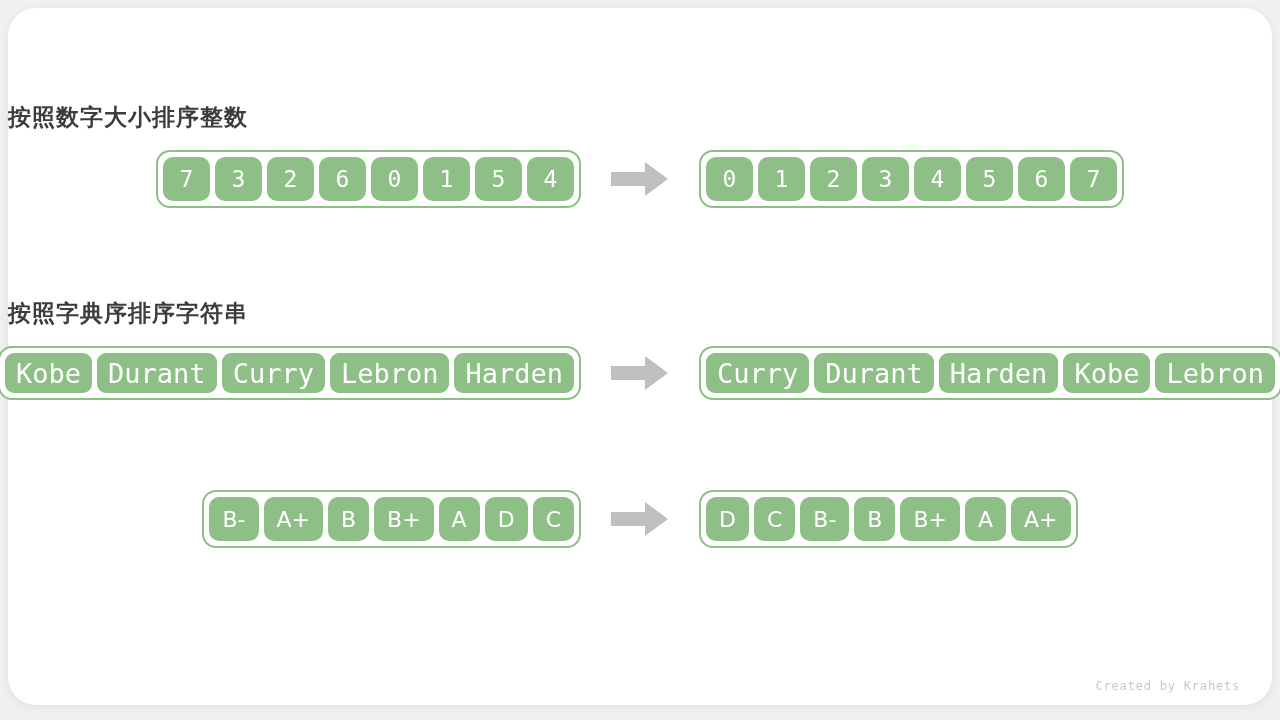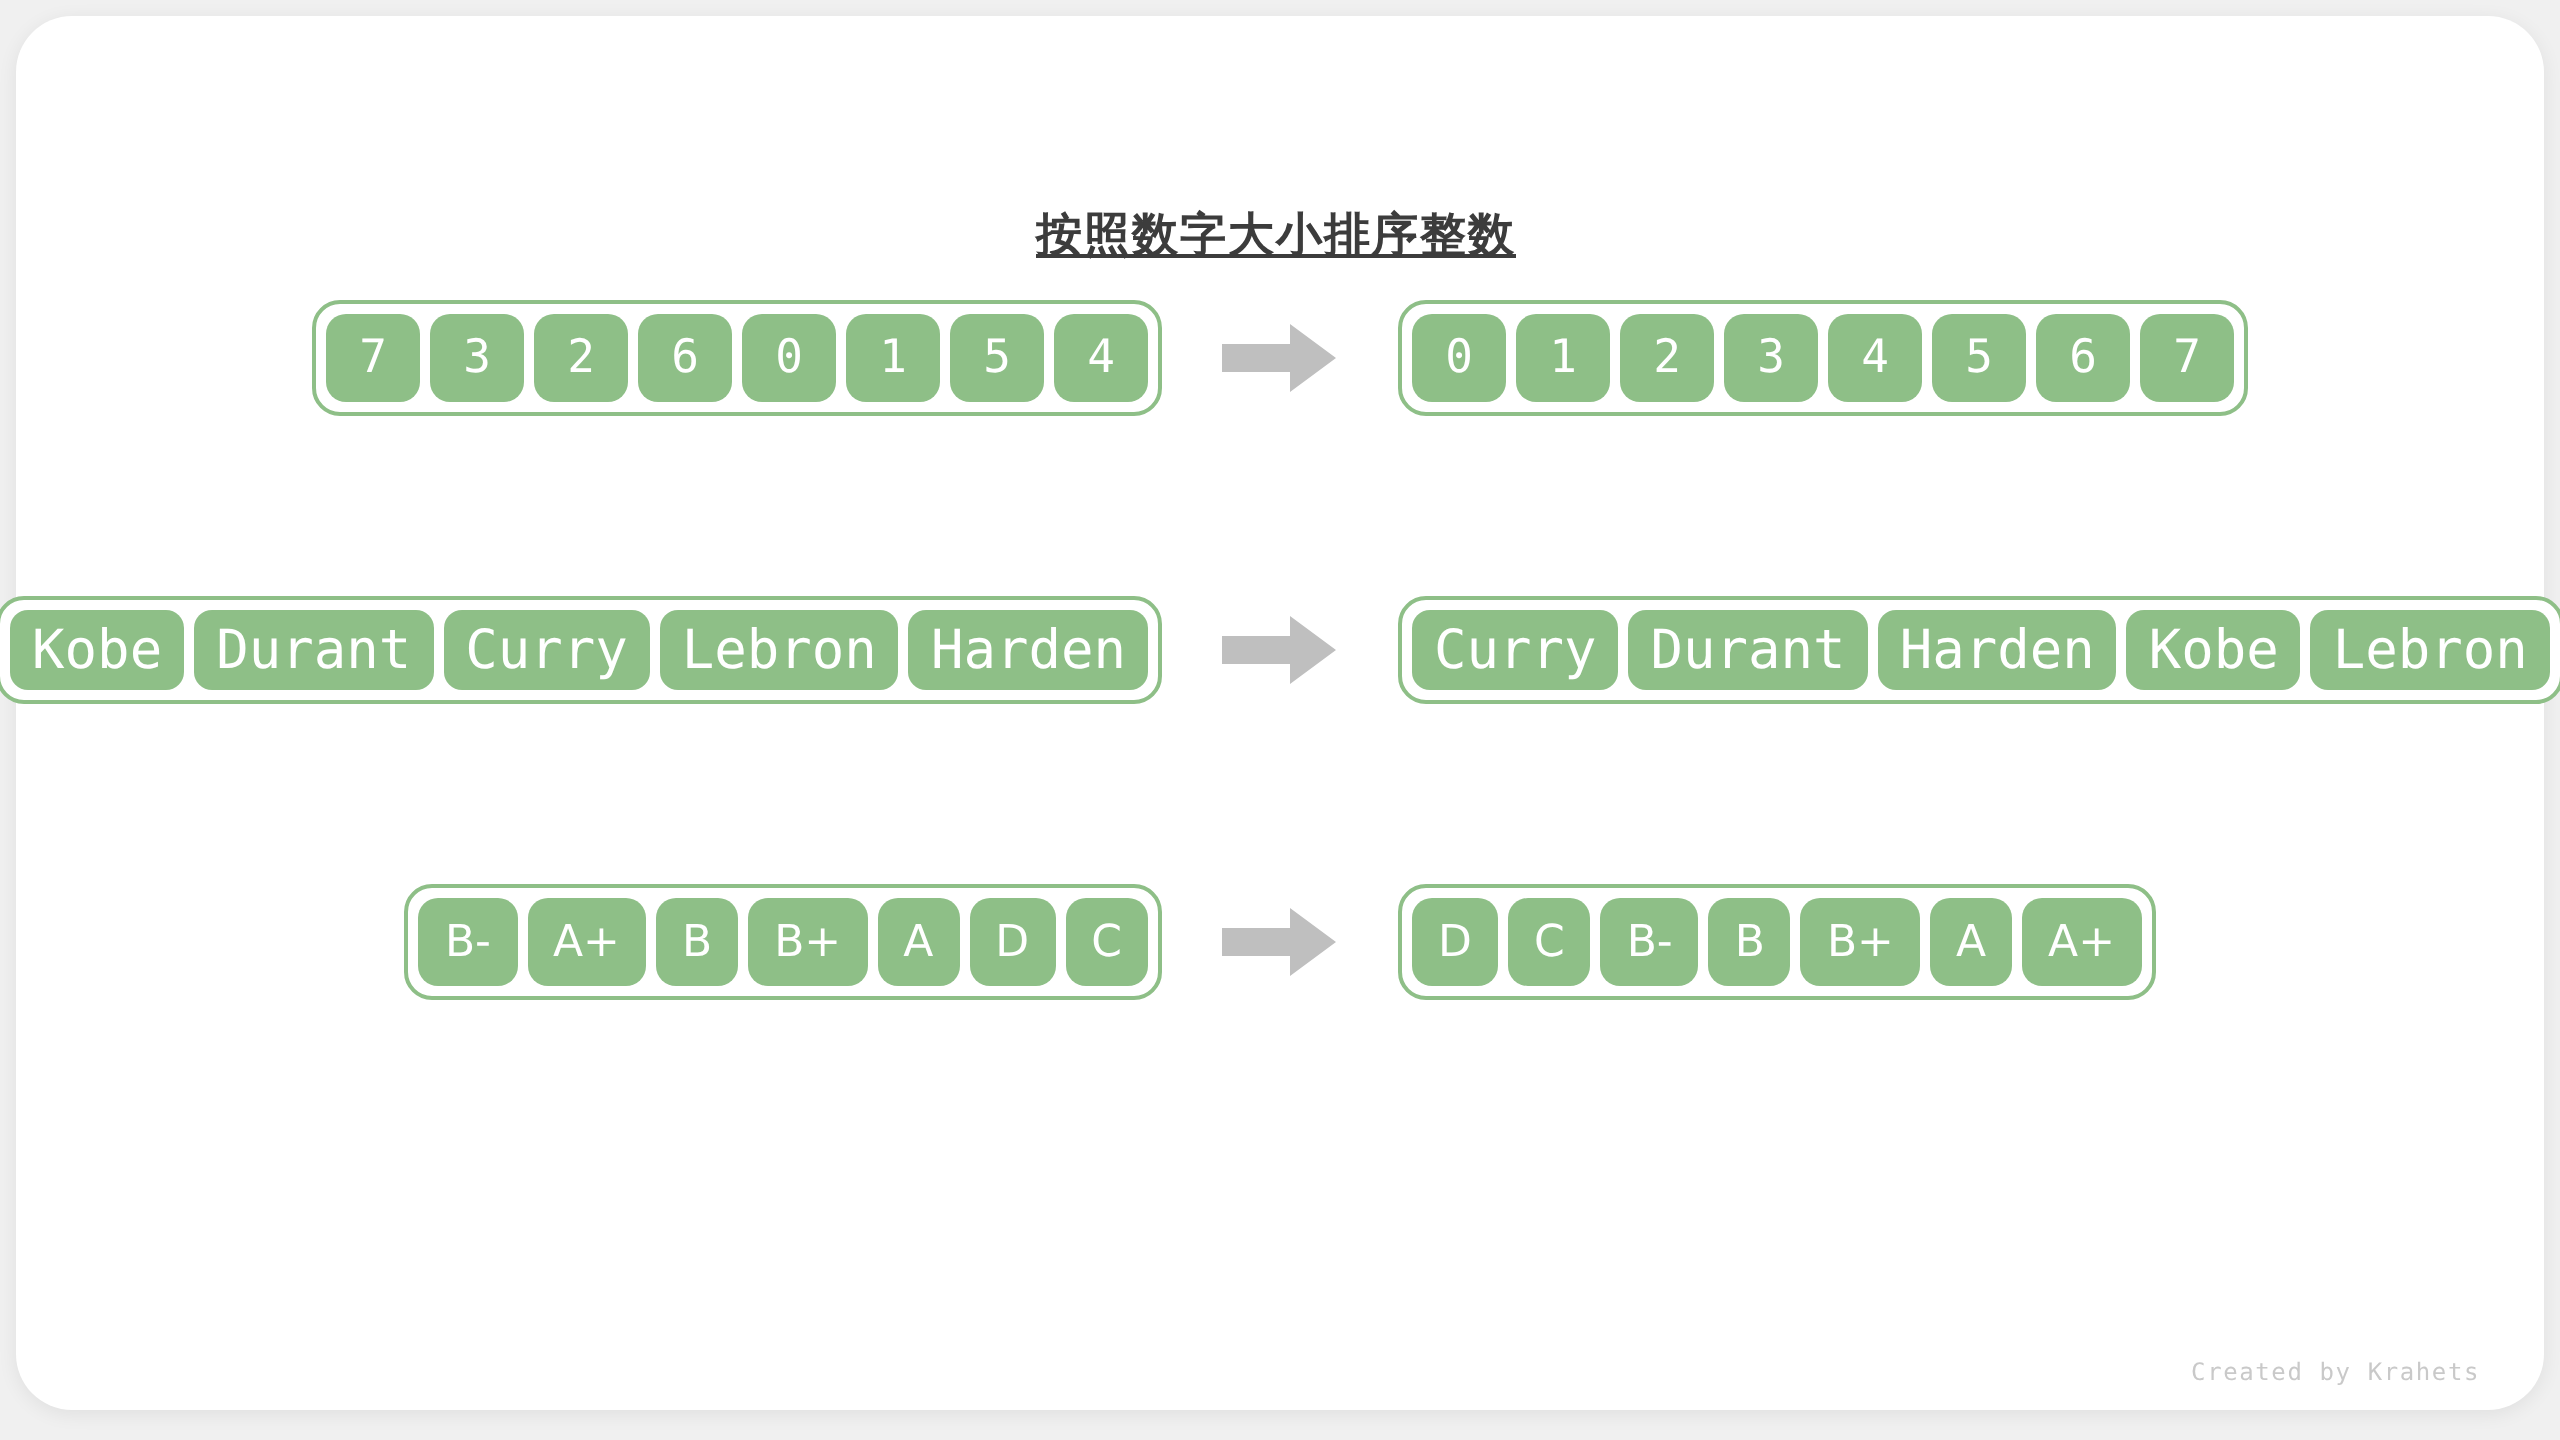--- a/index.html
+++ b/index.html
@@ -21,27 +21,26 @@
     border-radius: 28px;
     box-shadow: 0 2px 10px rgba(0,0,0,0.07);
     box-sizing: border-box;
     padding-top: 94px;
   }
   .section {
     margin-bottom: 90px;
   }
   .section-title {
     margin: 0 4px 18px 0;
-    text-align: center;
+    text-align: left;
     font-size: 23px;
     line-height: 30px;
     font-weight: bold;
     color: var(--title, #3C3C3C);
     letter-spacing: 1px;
-    text-decoration: underline;
   }
   .sort-row {
     display: flex;
     justify-content: center;
     align-items: center;
     gap: 30px;
   }
   .array {
     display: flex;
     align-items: center;
@@ -127,20 +126,21 @@
             <div class="cell">3</div>
             <div class="cell">4</div>
             <div class="cell">5</div>
             <div class="cell">6</div>
             <div class="cell">7</div>
           </div>
     </div>
   </section>
 
   <section class="section section-1">
+    <h2 class="section-title">按照字典序排序字符串</h2>
     <div class="sort-row">
       <div class="array array-before">
             <div class="cell">Kobe</div>
             <div class="cell">Durant</div>
             <div class="cell">Curry</div>
             <div class="cell">Lebron</div>
             <div class="cell">Harden</div>
           </div>
       <svg class="arrow-icon" width="58" height="36" viewBox="0 0 58 36" aria-hidden="true">
         <polygon points="0,11 34,11 34,1 57,18 34,35 34,25 0,25"></polygon>

